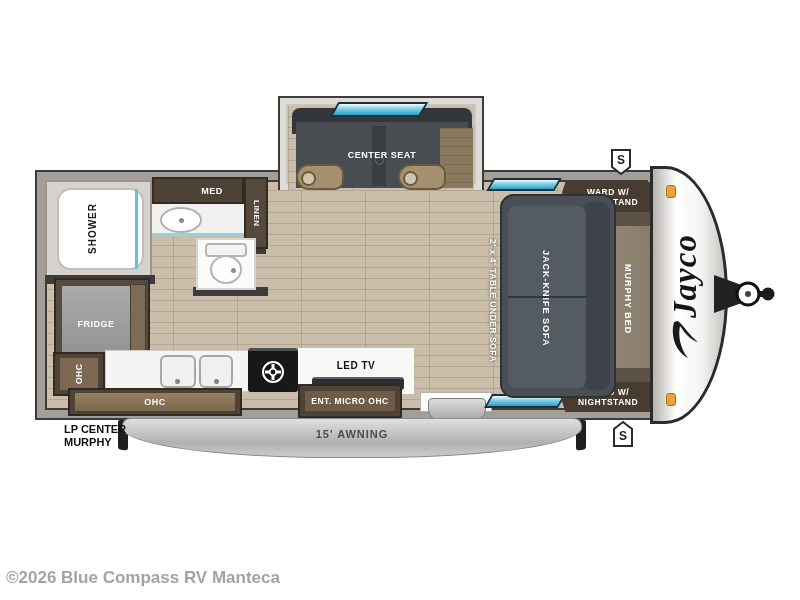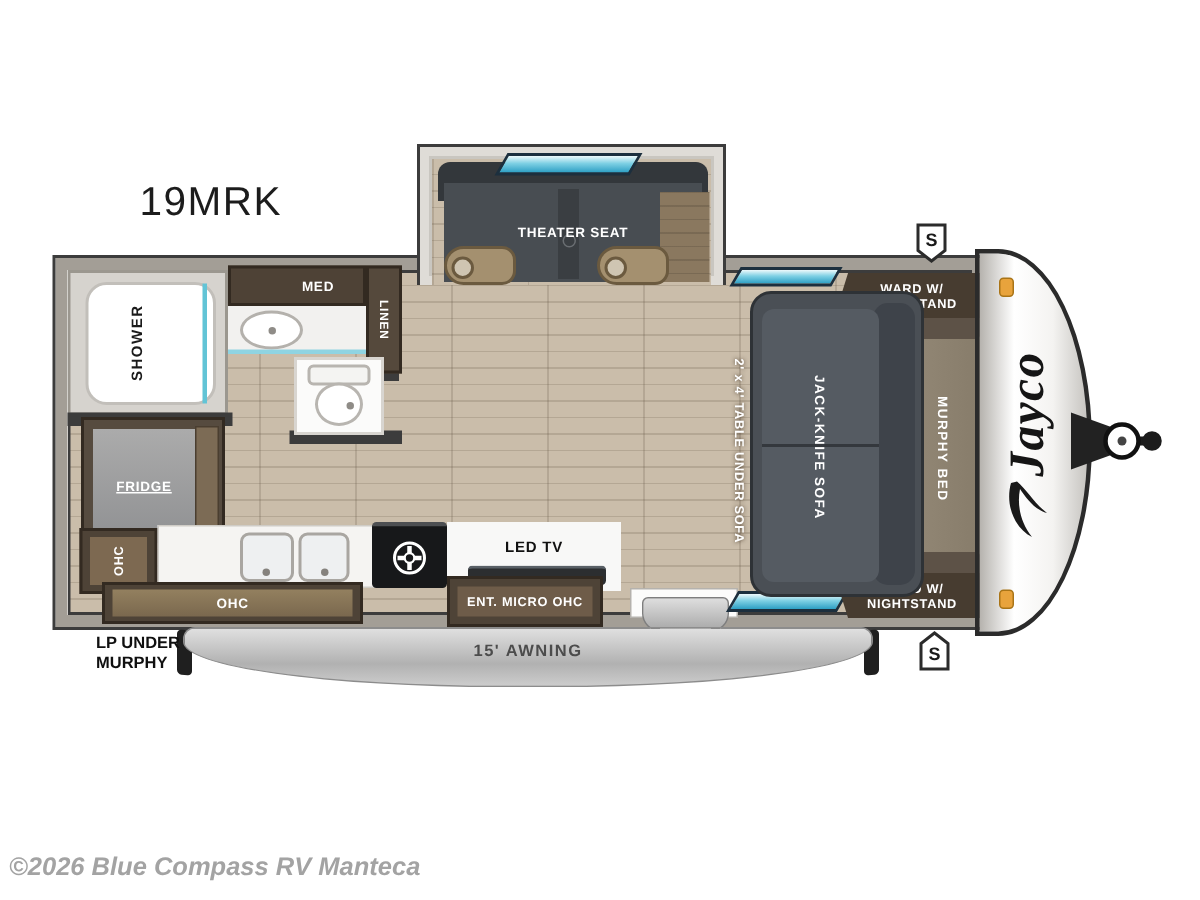--- a/index.html
+++ b/index.html
@@ -89,21 +89,21 @@
                  box-shadow:0 0 0 2px #d8d5d0; }
   .tank { left:205px; top:243px; width:42px; height:14px; background:#f4f4f2; border:2px solid #b8b5b0;
           border-radius:4px; }
   .bowl { left:210px; top:255px; width:32px; height:29px; background:#fff; border:2px solid #b8b5b0;
           border-radius:50%; }
   .bowl::after { content:""; position:absolute; left:19px; top:11px; width:5px; height:5px;
                  background:#8f8c87; border-radius:50%; }
 
   
   .fridge-wrap { left:54px; top:278px; width:96px; height:80px; background:#564b3f; border:2px solid #332a21; }
-  .fridge { left:62px; top:286px; width:68px; height:76px; background:linear-gradient(180deg,#ababab,#8f9092);text-decoration:underline; }
+  .fridge { left:62px; top:286px; width:68px; height:76px; background:linear-gradient(180deg,#ababab,#8f9092); }
   .fridge-door { left:130px; top:284px; width:16px; height:68px; background:#7c6b55; border:1px solid #4a3e30; }
   .ohc-side { left:53px; top:352px; width:52px; height:44px; background:#4e4337; border:2px solid #332a21; }
   .ohc-side-in { left:60px; top:358px; width:38px; height:32px; background:#7d6951; }
   .counter-main { left:105px; top:350px; width:146px; height:42px; background:#f5f4f2;
                   box-shadow: inset 0 0 0 1px #cfccc6; }
   .sink { width:36px; height:33px; top:355px; background:#eef0f1; border:2px solid #a9a6a1; border-radius:6px; }
   .sink::after { content:""; position:absolute; left:13px; top:22px; width:5px; height:5px;
                  background:#85827d; border-radius:50%; }
   .stove { left:248px; top:348px; width:50px; height:44px; background:#17181a; border-radius:3px;
            border-top:3px solid #4d4f52; }
@@ -157,40 +157,39 @@
                          border:1px solid #6a6e72; border-radius:50%; }
   .tray { width:48px; height:26px; background:#a4906f; border:2px solid #6b5a3f;
           border-radius:14px 10px 10px 14px; top:164px; }
   .tray::before { content:""; position:absolute; left:3px; top:5px; width:11px; height:11px;
                   background:#cfc5b2; border:2px solid #6b5a3f; border-radius:50%; }
   .slide-cabinet { left:440px; top:128px; width:33px; height:60px; background:#8a785f;
                    background-image:repeating-linear-gradient(180deg, rgba(0,0,0,.12) 0 1px, transparent 1px 9px); }
   .theater-lbl { left:296px; top:150px; width:172px; font-size:9px; text-align:center; letter-spacing:.5px; }
 
   .speaker-svg { width:22px; height:28px; }
-  .footer { left:6px; top:568px; font-size:17px; font-style:italic; font-weight:bold; color:#a3a3a3; }
+  .footer { left:6px; top:568px; font-size:17px; font-weight:bold; color:#a3a3a3; }
 </style>
 </head>
 <body>
 
 <div id="canvas">
 
-  <div class="abs title">19MRK</div>
 
   <div class="abs body-walls wood"></div>
   <div class="abs slideout"></div>
   <div class="abs slideout-floor wood"></div>
 
   <div class="abs seat-back"></div>
   <div class="abs seat-body"></div>
   <div class="abs seat-console"></div>
   <div class="abs slide-cabinet"></div>
   <div class="abs tray" style="left:296px;"></div>
   <div class="abs tray" style="left:398px;"></div>
-  <div class="abs theater-lbl lbl">THEATER SEAT</div>
+  <div class="abs theater-lbl lbl">CENTER SEAT</div>
   <div class="abs win win-slide"></div>
 
   <div class="abs shower-zone"></div>
   <div class="abs tub"></div>
   <div class="abs glass"></div>
   <div class="abs shower-lbl vup center" style="color:#1a1a1a;font-weight:bold;">SHOWER</div>
   <div class="abs bwall-a"></div>
   <div class="abs bwall-b"></div>
   <div class="abs bwall-r"></div>
   <div class="abs med center lbl" style="font-size:9px;padding-left:28px;">MED</div>
@@ -280,18 +279,18 @@
     <circle cx="34" cy="22" r="3" fill="#444"></circle>
     <circle cx="54" cy="22" r="6.5" fill="#1c1c1c"></circle>
   </svg>
 
   <div class="abs awn-cap" style="left:118px;transform:skewY(6deg);"></div>
   <div class="abs awn-cap" style="left:576px;transform:skewY(-6deg);"></div>
   <div class="abs awning">
     <div class="abs awning-lbl">15' AWNING</div>
   </div>
   <div class="abs lp-lbl">
-    <div>LP UNDER</div>
+    <div>LP CENTER</div>
     <div>MURPHY</div>
   </div>
 
   <div class="abs footer">©2026 Blue Compass RV Manteca</div>
 </div>
 
 </body></html>

